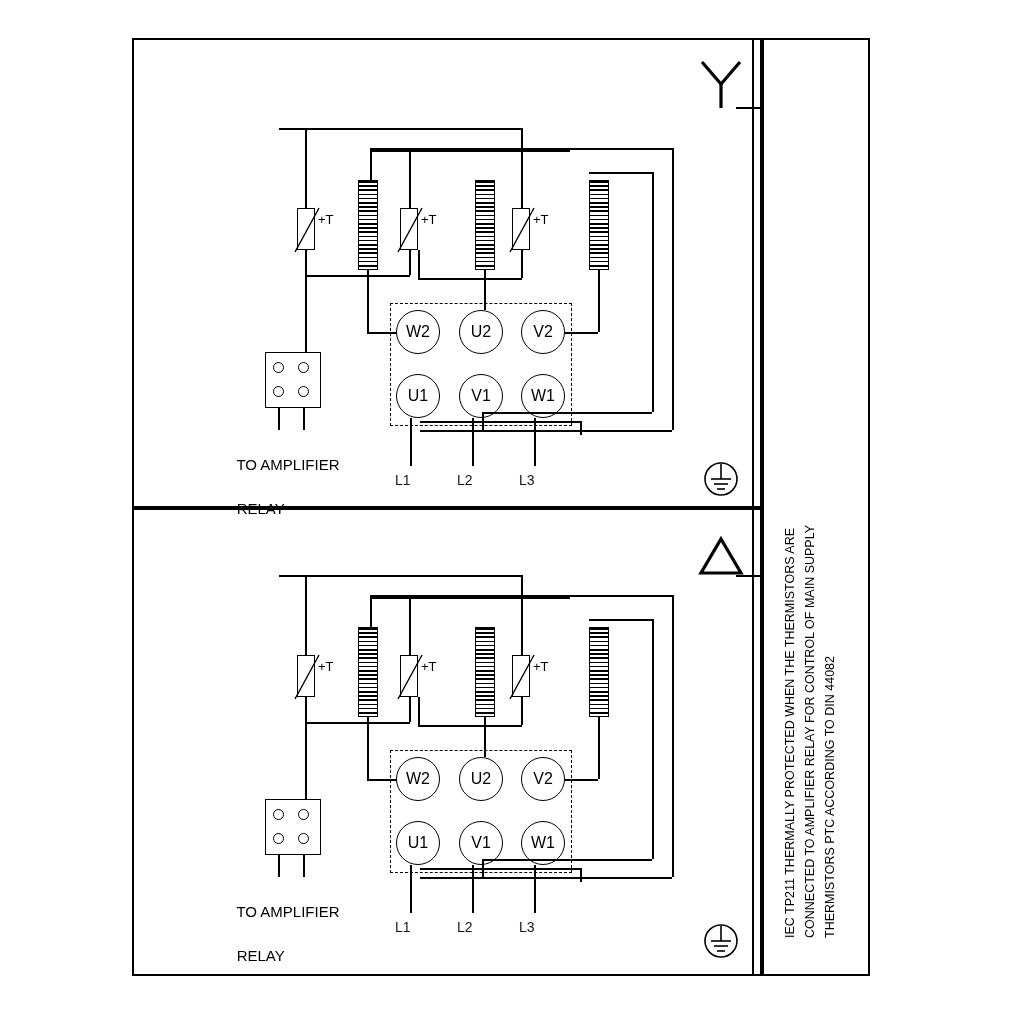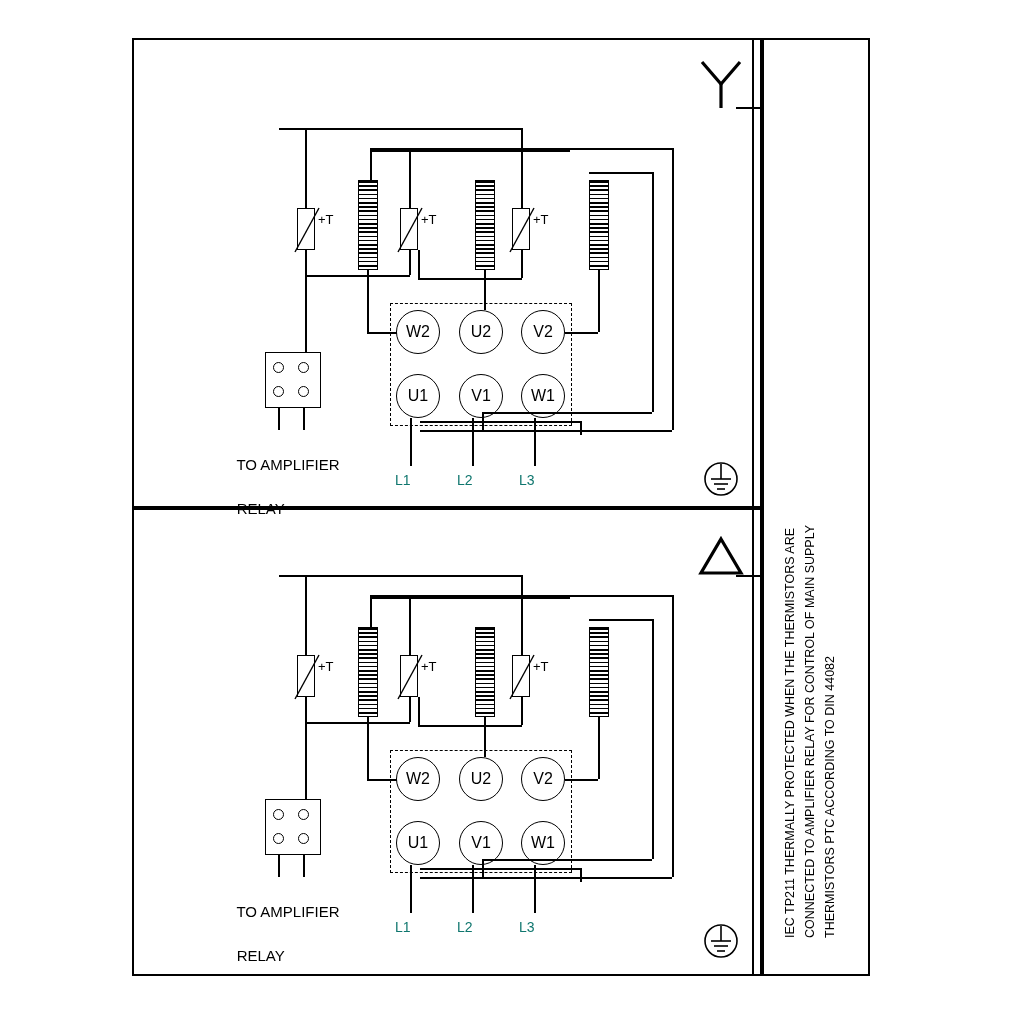--- a/index.html
+++ b/index.html
@@ -80,21 +80,21 @@
   }
   .dashbox {
     position: absolute;
     border: 1.3px dashed #000;
     box-sizing: border-box;
     background: transparent;
   }
   .phase-label {
     position: absolute;
     font-size: 14px;
-    color: #0f766e;
+    color: #0f172a;
     text-align: center;
   }
   .connector {
     position: absolute;
     box-sizing: border-box;
     border: 1.5px solid #000;
     background: #fff;
   }
   .conn-dot {
     position: absolute;

